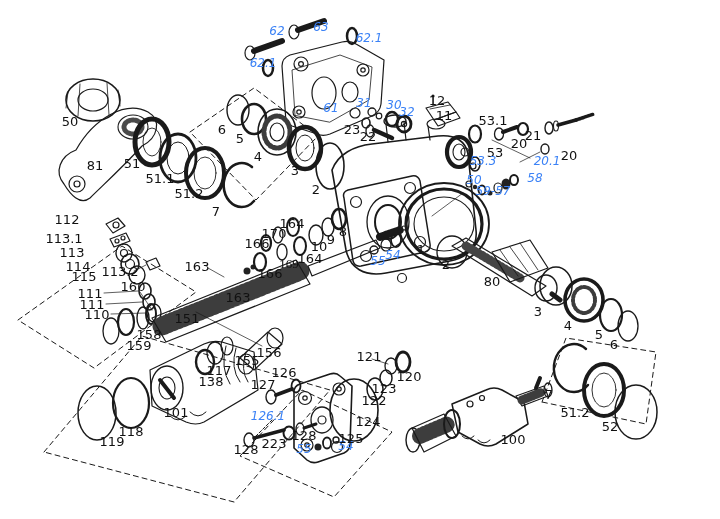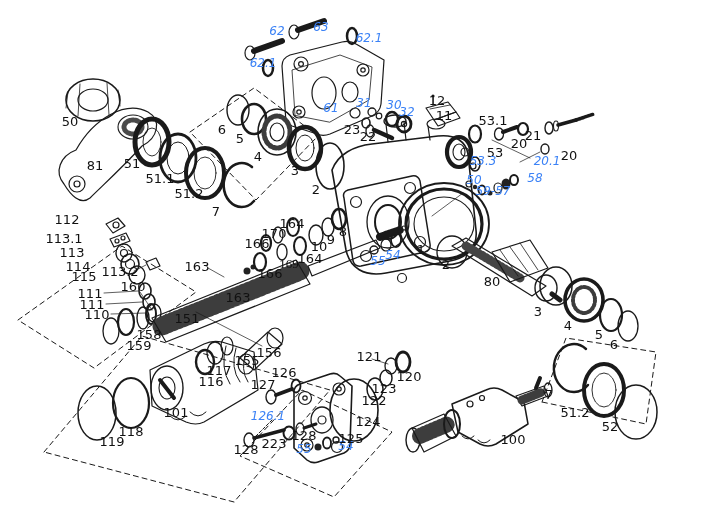--- a/index.html
+++ b/index.html
@@ -346,21 +346,21 @@
       <span class="label" style="left: 421px; top: 249px;">1</span>
       <span class="label" style="left: 446px; top: 264px;">2</span>
       <span class="label" style="left: 492px; top: 281px;">80</span>
       <span class="label" style="left: 538px; top: 311px;">3</span>
       <span class="label" style="left: 568px; top: 325px;">4</span>
       <span class="label" style="left: 599px; top: 334px;">5</span>
       <span class="label" style="left: 614px; top: 344px;">6</span>
       <span class="label" style="left: 112px; top: 441px;">119</span>
       <span class="label" style="left: 131px; top: 431px;">118</span>
       <span class="label" style="left: 176px; top: 412px;">101</span>
-      <span class="label" style="left: 211px; top: 381px;">116</span>
+      <span class="label" style="left: 211px; top: 381px;">138</span>
       <span class="label" style="left: 219px; top: 370px;">117</span>
       <span class="label" style="left: 239px; top: 360px; margin-left: 8px;">155</span>
       <span class="label" style="left: 269px; top: 352px;">156</span>
       <span class="label" style="left: 263px; top: 384px;">127</span>
       <span class="label" style="left: 284px; top: 372px;">126</span>
       <span class="label italic" style="left: 268px; top: 416px;">126.1</span>
       <span class="label" style="left: 246px; top: 449px;">128</span>
       <span class="label" style="left: 274px; top: 443px;">223</span>
       <span class="label" style="left: 304px; top: 435px;">128</span>
       <span class="label italic" style="left: 304px; top: 449px;">55</span>

